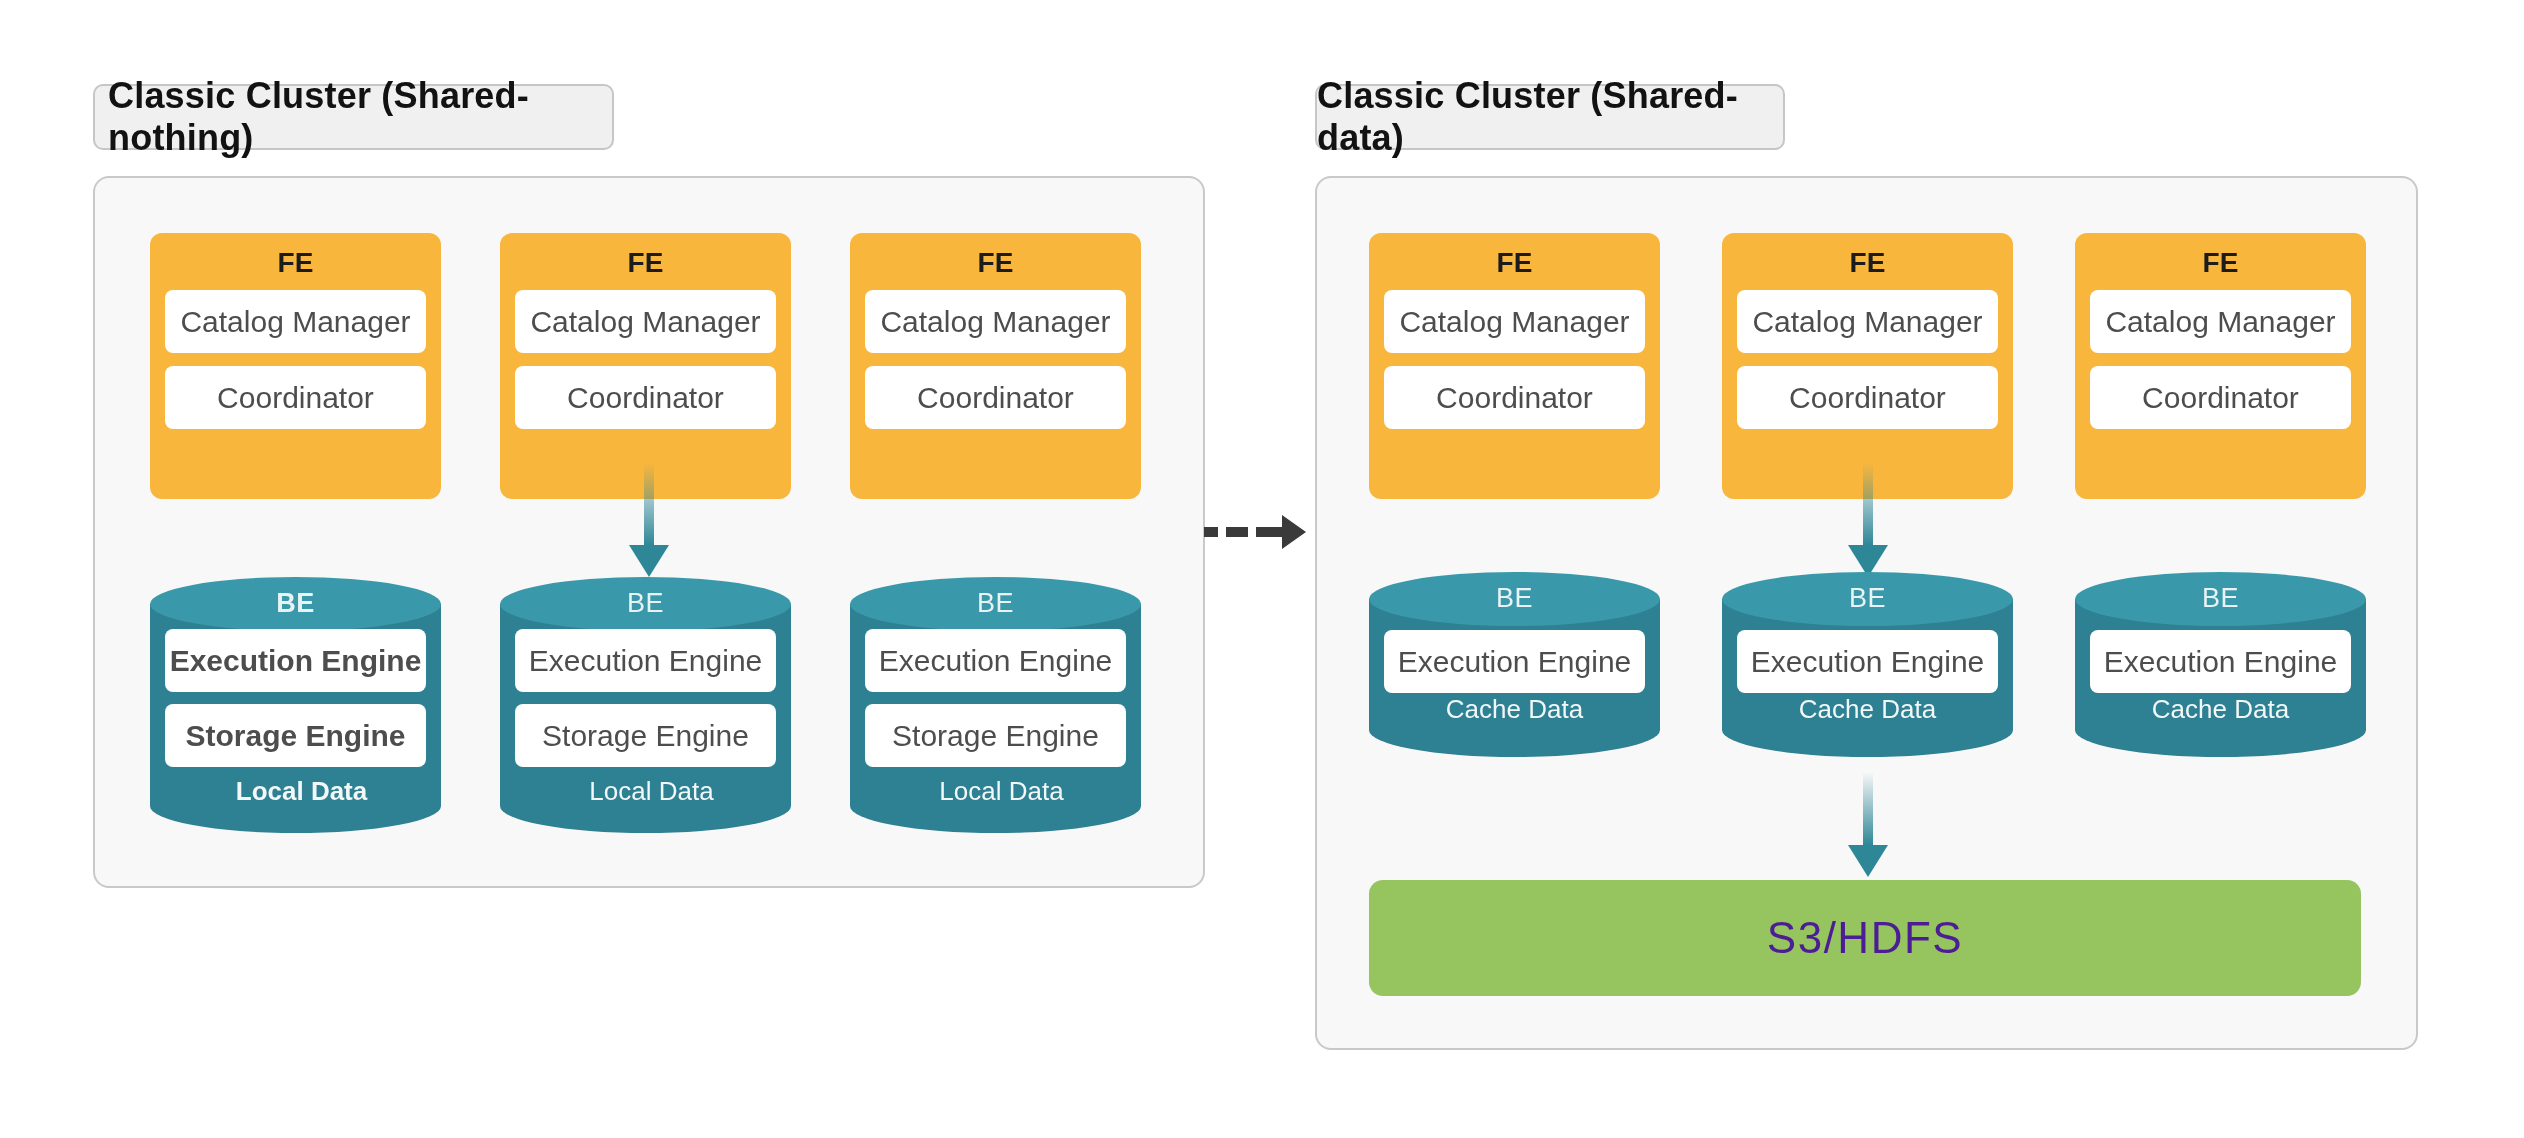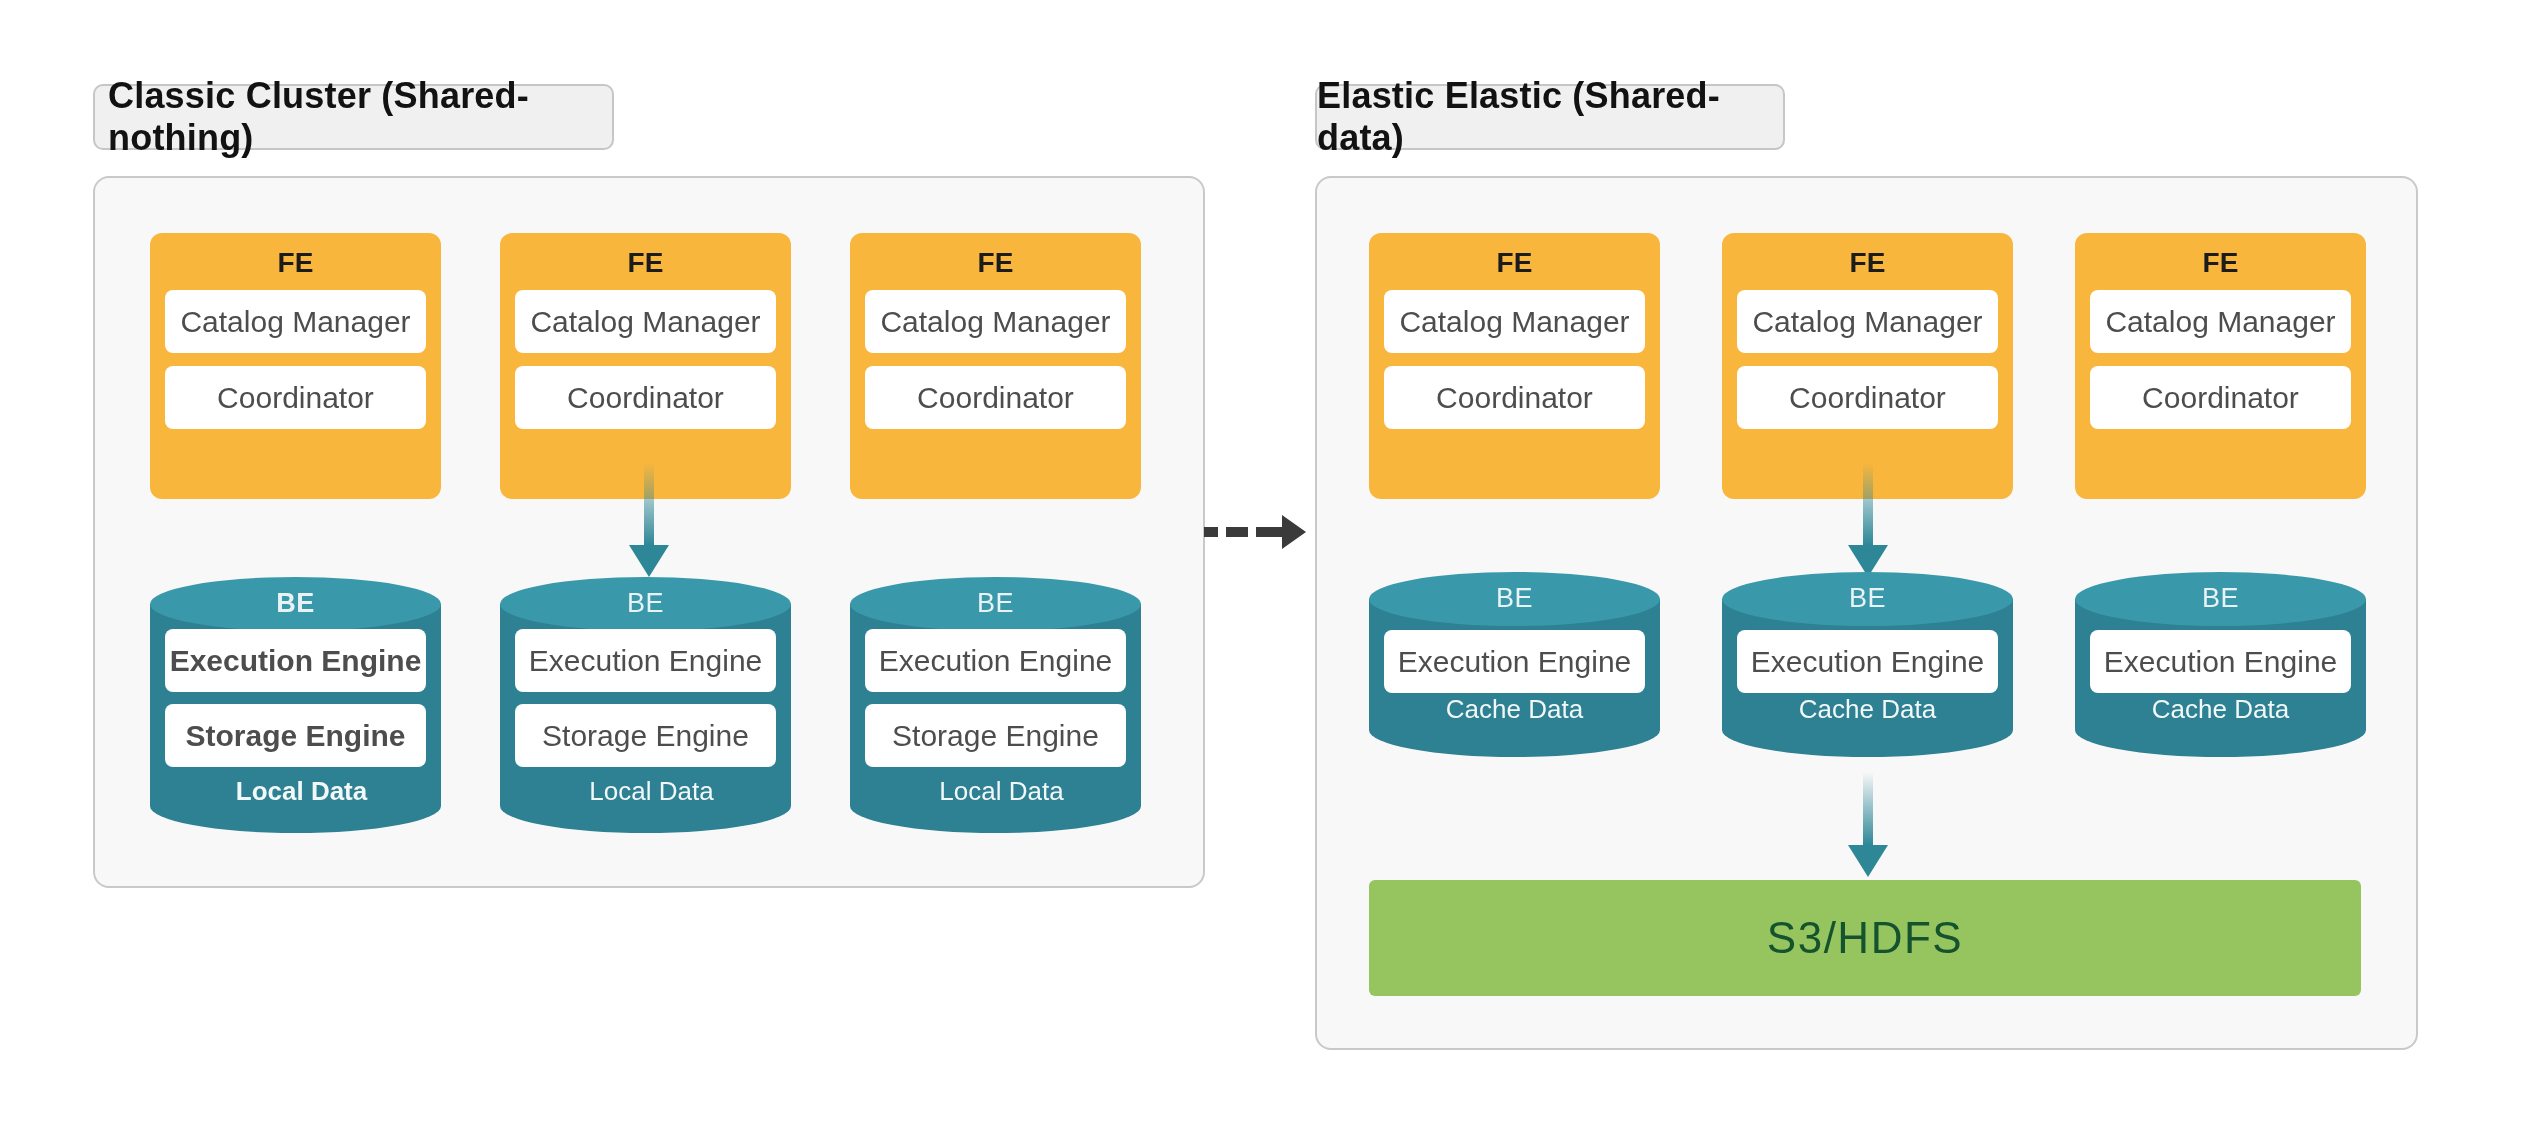--- a/index.html
+++ b/index.html
@@ -97,23 +97,23 @@
   .trans-arrow .d1{left:0;width:14px;}
   .trans-arrow .d2{left:22px;width:22px;}
   .trans-arrow .d3{left:52px;width:30px;}
   .trans-arrow .head{position:absolute;left:78px;top:0;width:0;height:0;
     border-top:17px solid transparent;border-bottom:17px solid transparent;
     border-left:24px solid var(--transition-arrow);}
 
   
   .storage-box{
     position:absolute;left:1369px;top:880px;width:992px;height:116px;
-    background:var(--storage-green);border-radius:6px;
-    display:flex;align-items:center;justify-content:center;
-    font-size:44px;font-weight:400;color:#14532d;letter-spacing:1.5px;
+    background:var(--storage-green);border-radius:14px;
+    display:flex;align-items:center;justify-content:center;
+    font-size:44px;font-weight:400;color:#4c1d95;letter-spacing:1.5px;
   }
 </style>
 </head>
 <body>
 
 <div class="cluster-label" style="left:93px;top:84px;width:521px;padding-left:13px;">Classic Cluster (Shared-nothing)</div>
 
 <div class="cluster-panel" style="left:93px;top:176px;width:1112px;height:712px;"></div>
 
 <div class="fe-node" style="left:150px;">
@@ -165,21 +165,21 @@
   <div class="be-data">Local Data</div>
 </div>
 
 <div class="trans-arrow">
   <div class="d d1"></div>
     <div class="d d2"></div>
     <div class="d d3"></div>
     <div class="head"></div>
 </div>
 
-<div class="cluster-label" style="left:1315px;top:84px;width:470px;">Elastic Elastic (Shared-data)</div>
+<div class="cluster-label" style="left:1315px;top:84px;width:470px;">Classic Cluster (Shared-data)</div>
 
 <div class="cluster-panel" style="left:1315px;top:176px;width:1103px;height:874px;"></div>
 
 <div class="fe-node" style="left:1369px;">
   <div class="fe-title">FE</div>
   <div class="comp-box c1">Catalog Manager</div>
   <div class="comp-box c2">Coordinator</div>
 </div>
 <div class="fe-node" style="left:1722px;">
   <div class="fe-title">FE</div>

